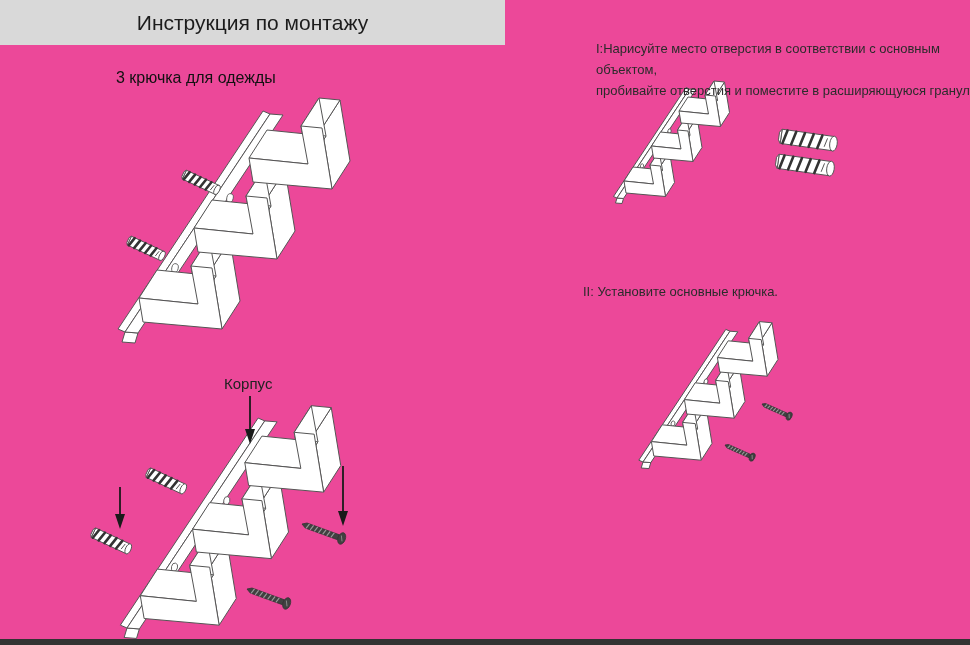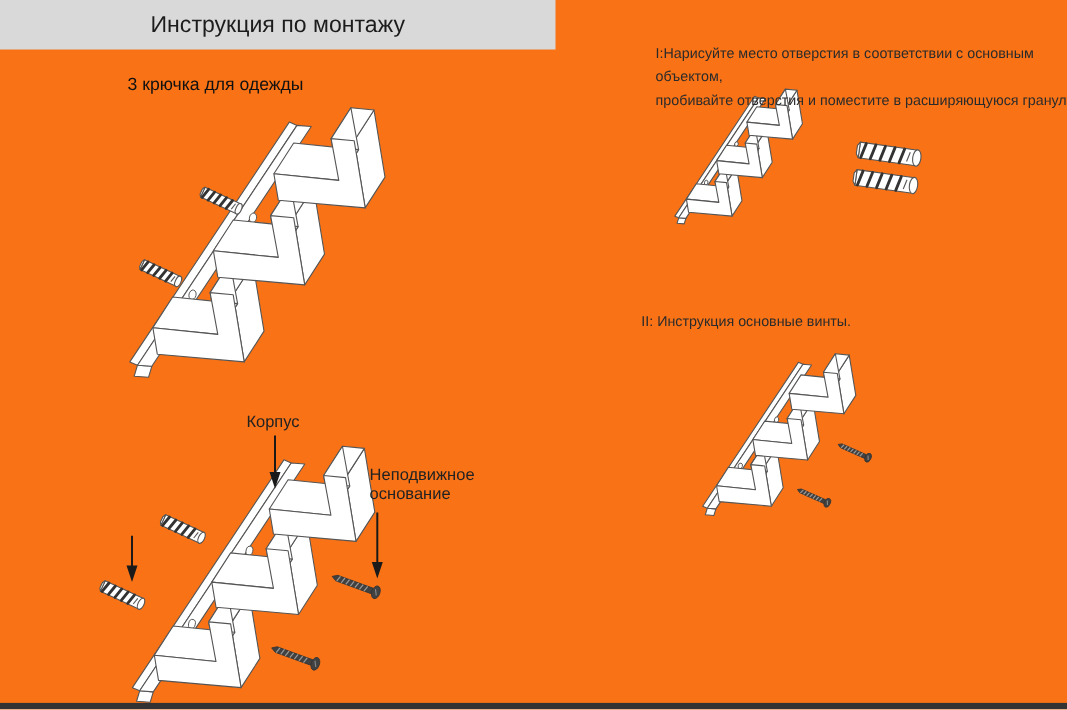--- a/index.html
+++ b/index.html
@@ -1,17 +1,17 @@
 <!DOCTYPE html>
 <html><head>
 <meta charset="utf-8">
 <style>
   html,body{margin:0;padding:0;background:#fff;}
   #page{
-    position:relative;width:970px;height:645px;background:#f97316;
+    position:relative;width:970px;height:645px;background:#ec4899;
     font-family:"Liberation Sans", sans-serif;overflow:hidden;
   }
   
   #header-bar{
     position:absolute;left:0;top:0;width:505px;height:45px;
     background:#d9d9d9;display:flex;align-items:center;justify-content:center;
   }
   #header-bar .title{font-size:21px;color:#1c1c1c;}
   .subtitle{
     position:absolute;left:116px;top:69px;font-size:16px;color:#111;
@@ -143,23 +143,21 @@
   <div class="txt-layer">
     <div id="header-bar">
       <span class="title">Инструкция по монтажу</span>
     </div>
 
     <div class="subtitle">3 крючка для одежды</div>
 
     <div id="step1-text" class="step-text">I:Нарисуйте место отверстия в соответствии с основным объектом,
 пробивайте отверстия и поместите в расширяющуюся гранулу.</div>
 
-    <div id="step2-text" class="step-text">II: Инструкция основные винты.</div>
+    <div id="step2-text" class="step-text">II: Установите основные крючка.</div>
 
     <div id="label-korpus" class="callout">Корпус</div>
 
-    <div id="label-fixed-base" class="callout">Неподвижное
-основание</div>
 
 
     <div id="footer-bar"></div>
   </div>
 </div>
 
 </body></html>

